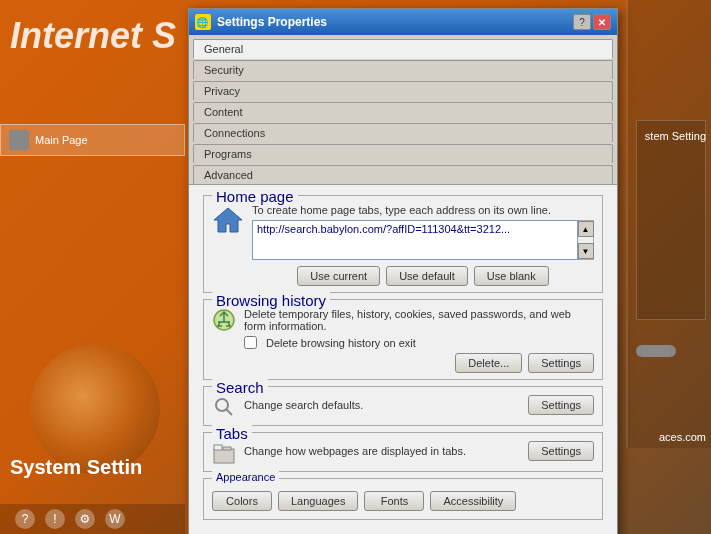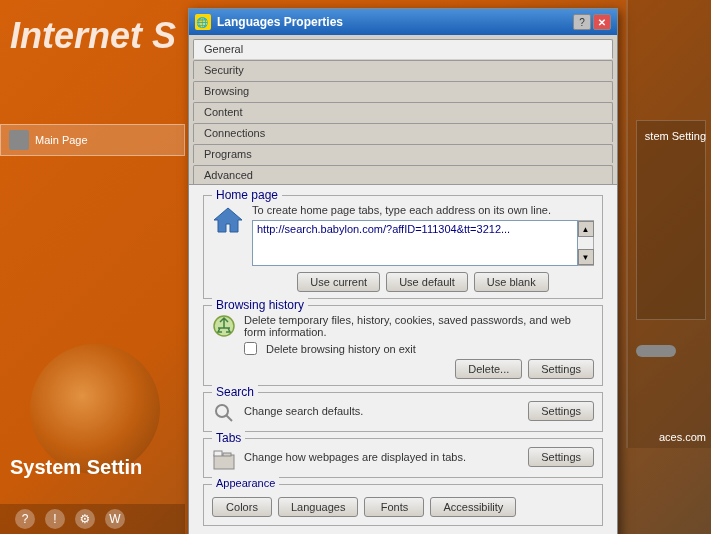--- a/index.html
+++ b/index.html
@@ -159,21 +159,21 @@
     }
 
     .url-box {
       width: 100%;
       display: flex;
       align-items: stretch;
     }
 
     .url-input {
       flex: 1;
-      height: 46px;
+      height: 40px;
       border: 1px solid #7f9db9;
       padding: 2px 4px;
       font-size: 11px;
       font-family: inherit;
       resize: none;
       outline: none;
       color: #000080;
       background: white;
     }
 
@@ -213,21 +213,21 @@
       position: relative;
       padding: 2px 8px 6px 8px;
     }
 
     .groupbox-label {
       position: absolute;
       top: -8px;
       left: 8px;
       background: #f0f0f0;
       padding: 0 4px;
-      font-size: 12px;
+      font-size: 15px;
       color: #000080;
     }
 
     .groupbox-content {
       margin-top: 6px;
       display: flex;
       align-items: flex-start;
       gap: 8px;
     }
 
@@ -467,31 +467,31 @@
 
   <div style="position:absolute;right:35px;top:345px;width:40px;height:12px;background:#888;border-radius:6px;"></div>
 
   <div class="com-text">aces.com</div>
 </div>
 
 <div class="dialog">
 
   <div class="title-bar">
     <div class="title-bar-icon">🌐</div>
-    <span class="title-bar-text">Languages Properties</span>
+    <span class="title-bar-text">Settings Properties</span>
     <div class="title-bar-buttons">
       <div class="title-btn">?</div>
       <div class="title-btn close">✕</div>
     </div>
   </div>
 
   <div class="tabs">
     <div class="tab active">General</div>
     <div class="tab">Security</div>
-    <div class="tab">Browsing</div>
+    <div class="tab">Privacy</div>
     <div class="tab">Content</div>
     <div class="tab">Connections</div>
     <div class="tab">Programs</div>
     <div class="tab">Advanced</div>
   </div>
 
   <div class="dialog-content">
 
     <div class="groupbox">
       <span class="groupbox-label">Home page</span>

